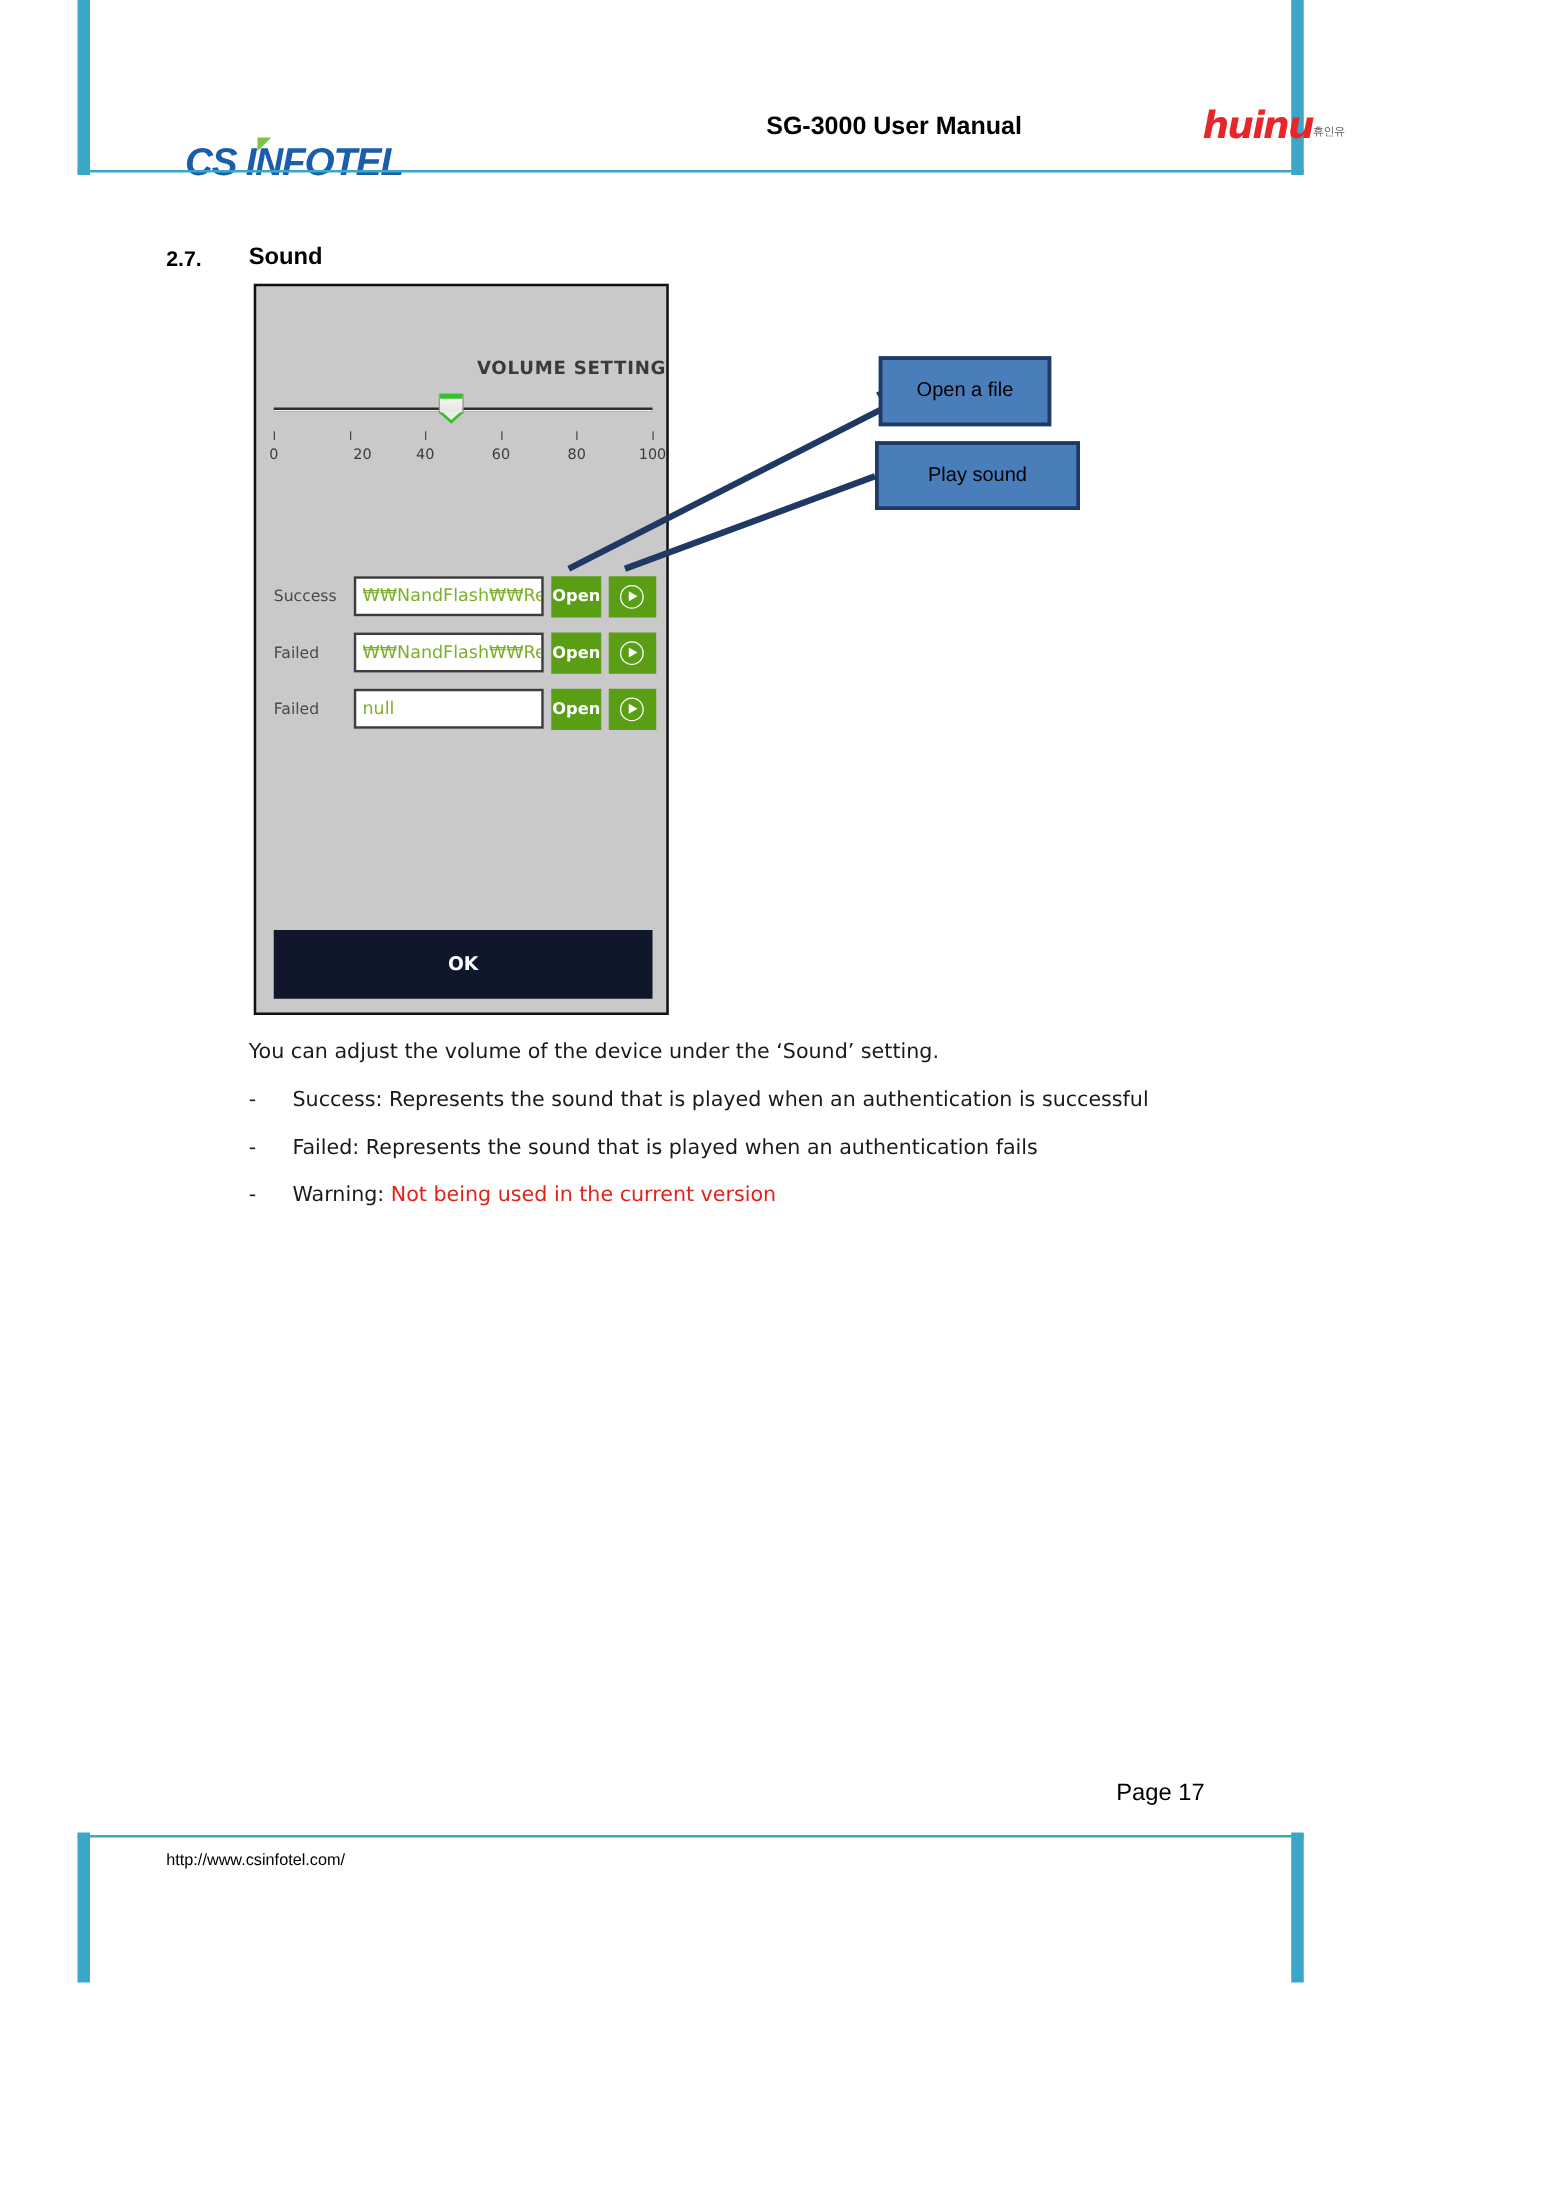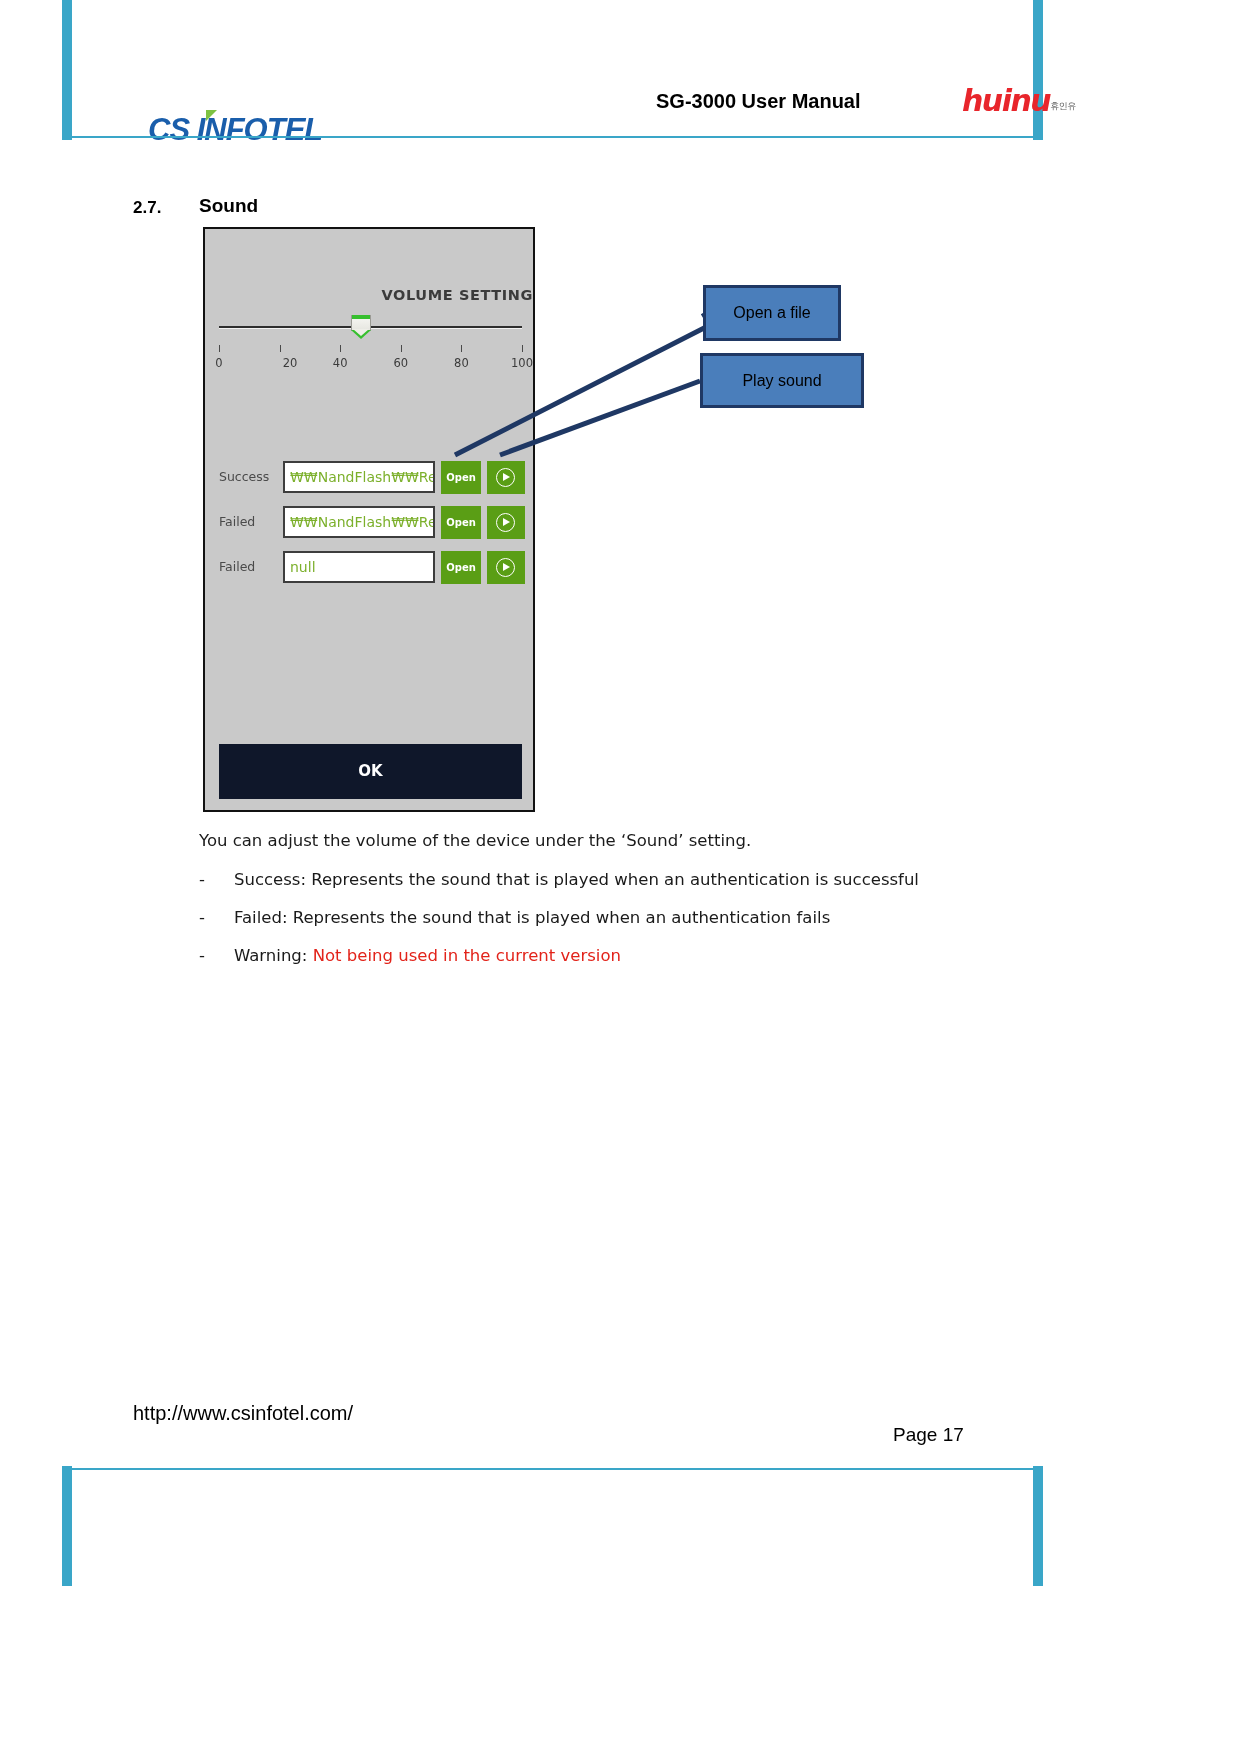--- a/index.html
+++ b/index.html
@@ -62,21 +62,20 @@
     border-bottom: 11px solid transparent;
   }
   .header-title {
     position: absolute;
     left: 613px;
     top: 90px;
     font-size: 20px;
     font-weight: bold;
     color: #000000;
     white-space: nowrap;
-    margin-left: 43px;
   }
   .logo-huinu {
     position: absolute;
     left: 962px;
     top: 84px;
     height: 38px;
     white-space: nowrap;
   }
   .logo-huinu-main {
     font-family: "DejaVu Sans", sans-serif;
@@ -241,21 +240,21 @@
     white-space: nowrap;
   }
   .srow-open {
     position: absolute;
     left: 236px;
     top: 4px;
     width: 40px;
     height: 33px;
     background: #5a9e15;
     color: #fff;
-    font-size: 10px;
+    font-size: 13px;
     font-weight: bold;
     text-align: center;
     line-height: 33px;
     font-family: "DejaVu Sans", sans-serif;
   }
   .srow-play {
     position: absolute;
     left: 282px;
     top: 4px;
     width: 38px;
@@ -338,22 +337,22 @@
     position: absolute;
     left: 62px;
     top: 1468px;
     width: 981px;
     height: 2px;
     background: #3aa6c8;
   }
   .footer-url {
     position: absolute;
     left: 133px;
-    top: 1402px;
-    font-size: 20px;
+    top: 1480px;
+    font-size: 13px;
     color: #000;
   }
   .footer-page {
     position: absolute;
     left: 893px;
     top: 1424px;
     font-size: 19px;
     color: #000;
   }
 </style>

